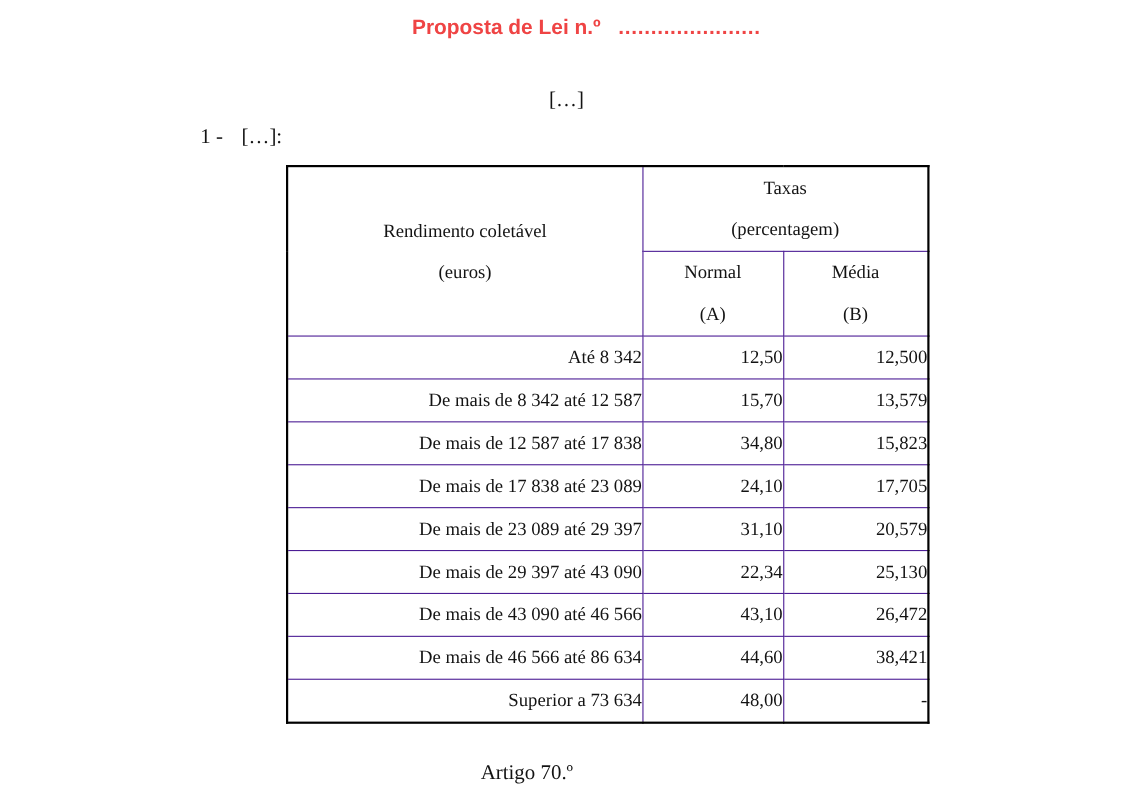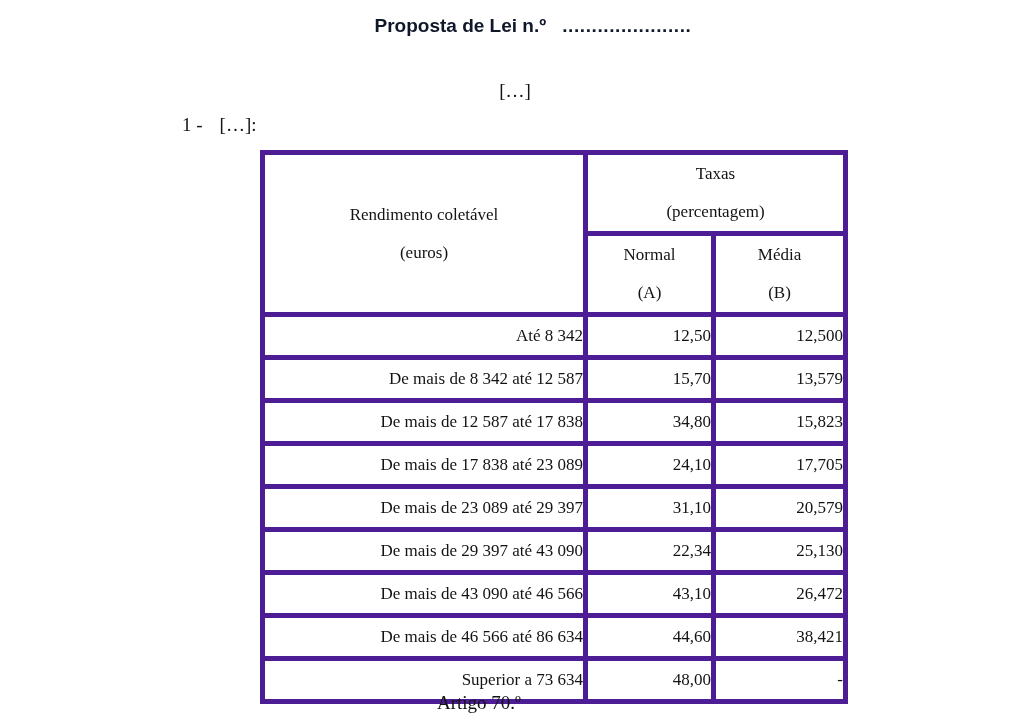--- a/index.html
+++ b/index.html
@@ -18,21 +18,21 @@
   }
   .doc-title {
     position: absolute;
     top: 15px;
     left: 533px;
     transform: translateX(-50%);
     font-family: "Liberation Sans", "DejaVu Sans", sans-serif;
     font-size: 19px;
     font-weight: 700;
     white-space: nowrap;
-    color: #0f172a;
+    color: #ef4444;
   }
   .doc-title .dots {
     margin-left: 16px;
     letter-spacing: 0.6px;
   }
   .center-placeholder {
     position: absolute;
     top: 80px;
     left: 515px;
     transform: translateX(-50%);
@@ -54,21 +54,21 @@
     left: 260px;
     top: 150px;
     width: 583px;
     border-collapse: collapse;
     table-layout: fixed;
     border: 2px solid #000;
     font-size: 17px;
     color: #131313;
   }
   table.tax td {
-    border: 5px solid #4c1d95;
+    border: 1px solid #4c1d95;
     vertical-align: middle;
     padding: 0;
     overflow: hidden;
   }
   tr.hr1 { height: 76px; }
   tr.hr2 { height: 72px; }
   tr.dr  { height: 38px; }
   td.hc { text-align: center; }
   td.hc div { line-height: 38px; }
   td.c1 {

